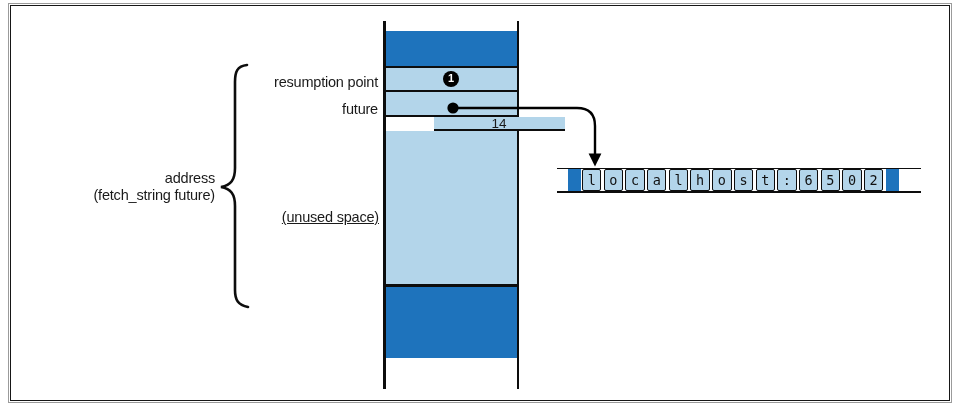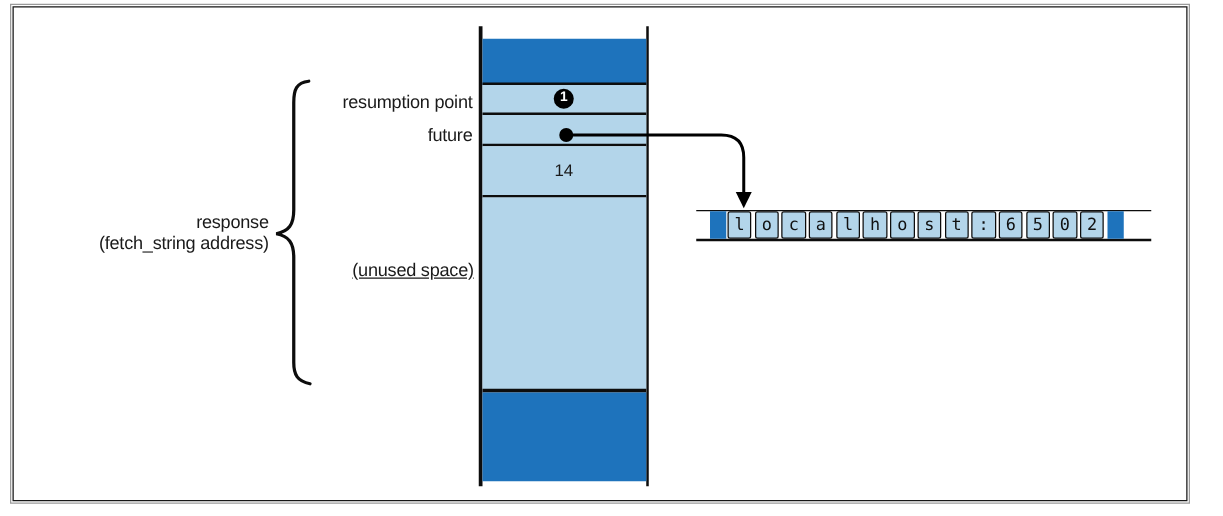--- a/index.html
+++ b/index.html
@@ -137,34 +137,34 @@
   <div class="vline right"></div>
 
   <div class="col-bands">
     <div class="band dark bb2" style="height:36.5px;"></div>
     <div class="band light bb2 cell-center" style="height:24.5px;">
       <div class="callout-badge">
         <span>1</span>
       </div>
     </div>
     <div class="band light bb2" style="height:25px;"></div>
-    <div class="band light bb25 cell-center" style="height:41px;">
+    <div class="band light bb25 cell-center" style="height:14px;margin-left:48px;">
       <span class="len-text">14</span>
     </div>
     <div class="band light bb3" style="height:155.5px;"></div>
     <div class="band dark" style="height:71px;"></div>
   </div>
 
   <div class="lbl lbl-resumption">resumption point</div>
   <div class="lbl lbl-address">future</div>
   <div class="lbl lbl-unused">(unused space)</div>
 
   <div class="brace-label">
-    <div>response</div>
-    <div>(fetch_string address)</div>
+    <div>address</div>
+    <div>(fetch_string future)</div>
   </div>
 
   <svg class="brace-svg" viewBox="0 0 34 248">
     <path d="M 31,3 C 21,4 19,10 19,20 L 19,106 C 19,118 15,123 5,125
              C 15,127 19,132 19,144 L 19,228 C 19,238 22,243 32,245" fill="none" stroke="#0d0d0d" stroke-width="2.6" stroke-linecap="round"></path>
   </svg>
 
   <svg class="arrow-svg">
     <circle cx="453" cy="108" r="5.6" fill="#000000"></circle>
     <path d="M 453,108 H 577 Q 595,108 595,126 V 156" fill="none" stroke="#000000" stroke-width="2.4"></path>

